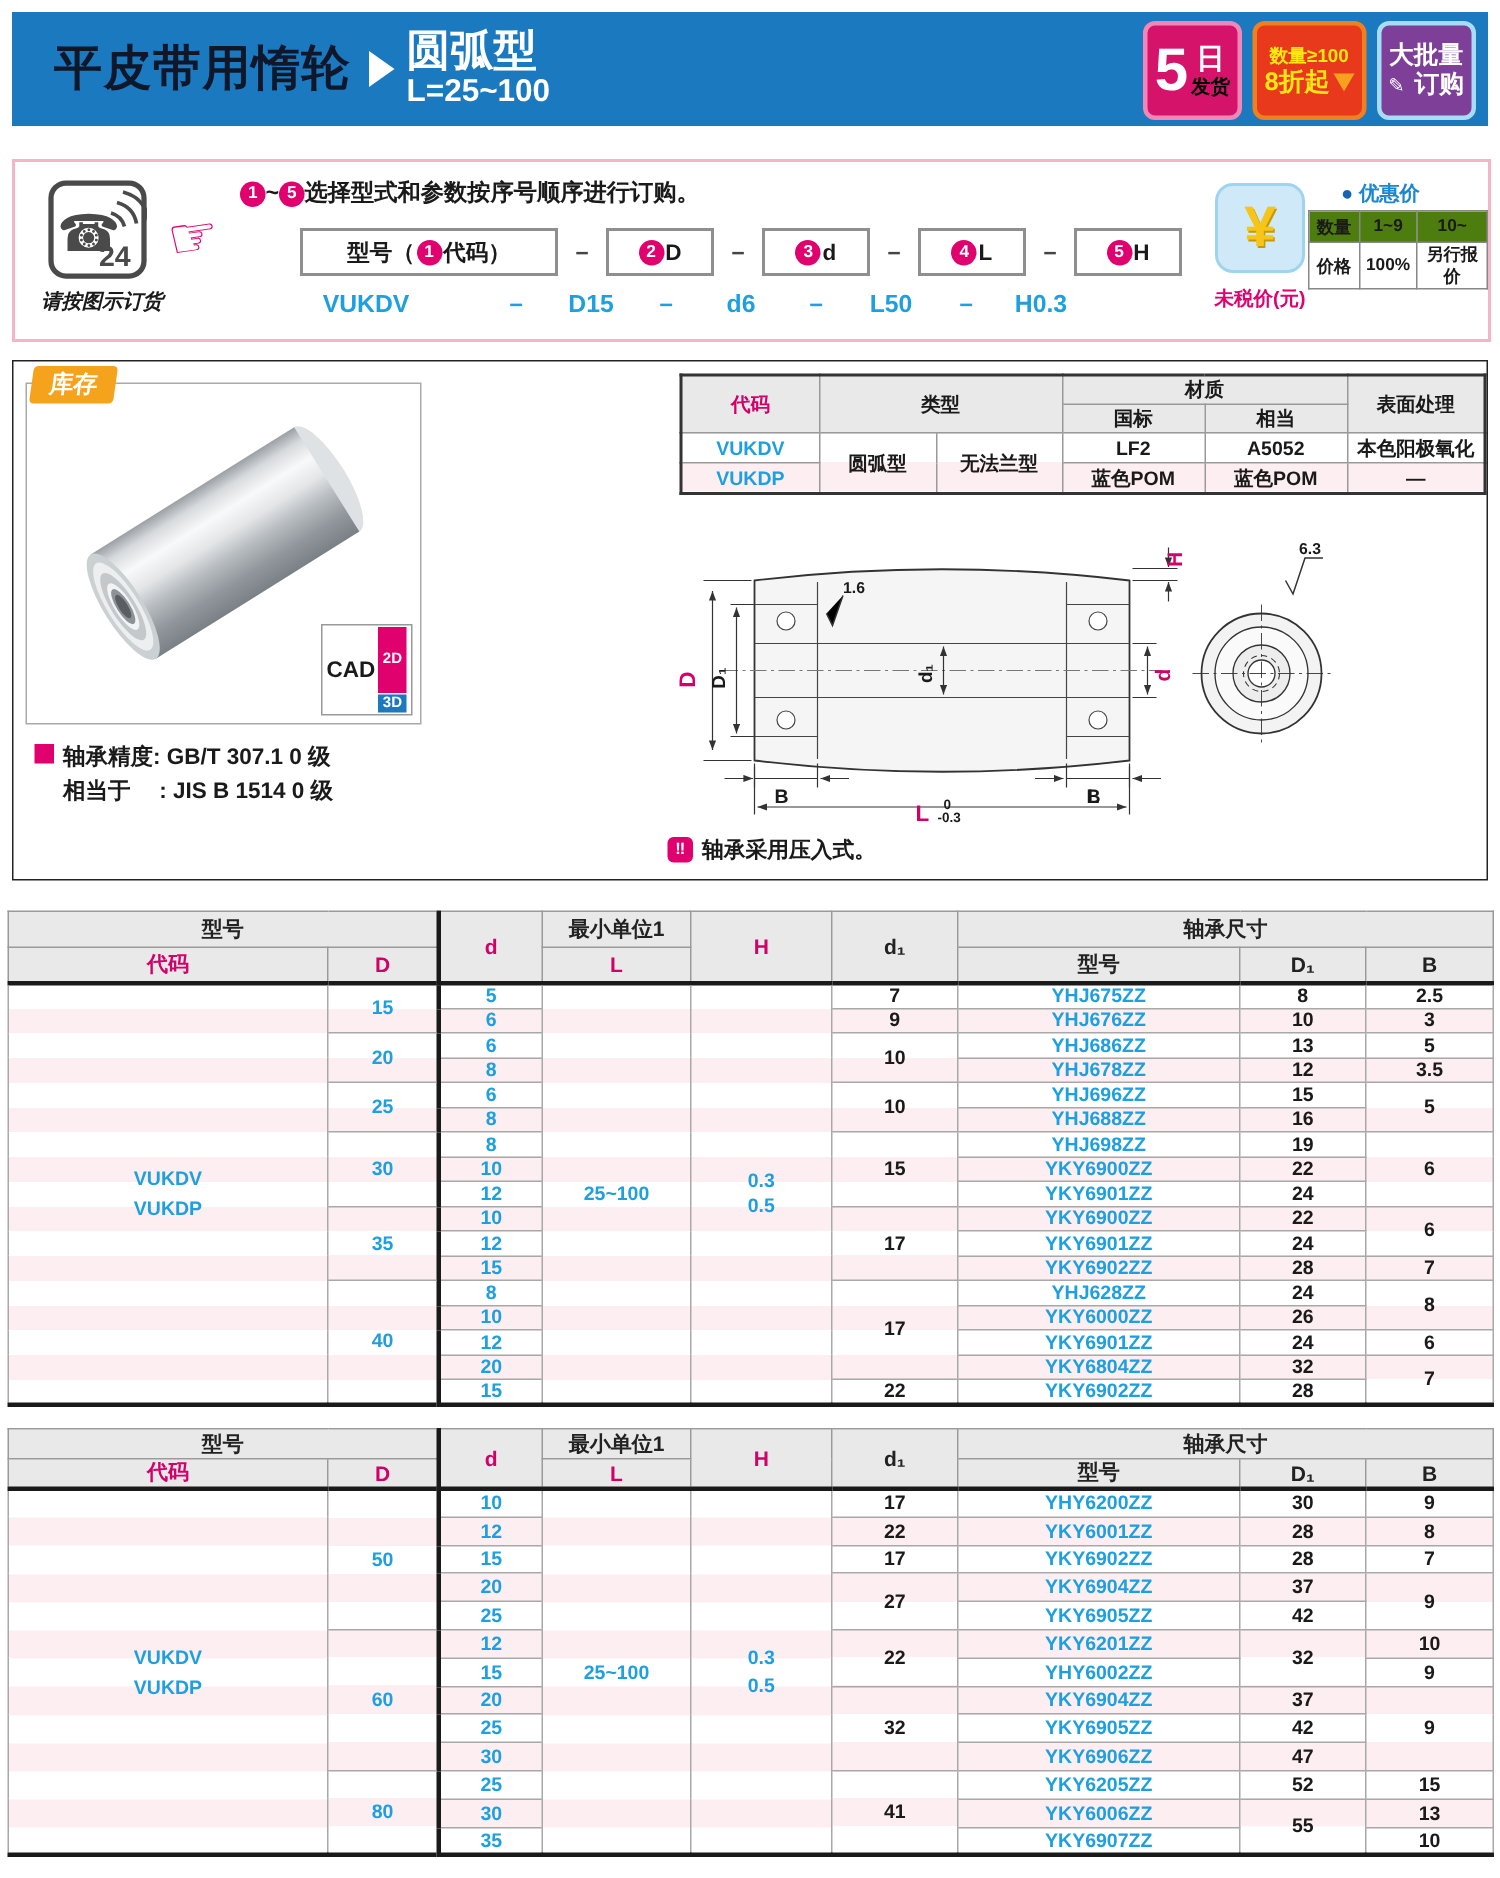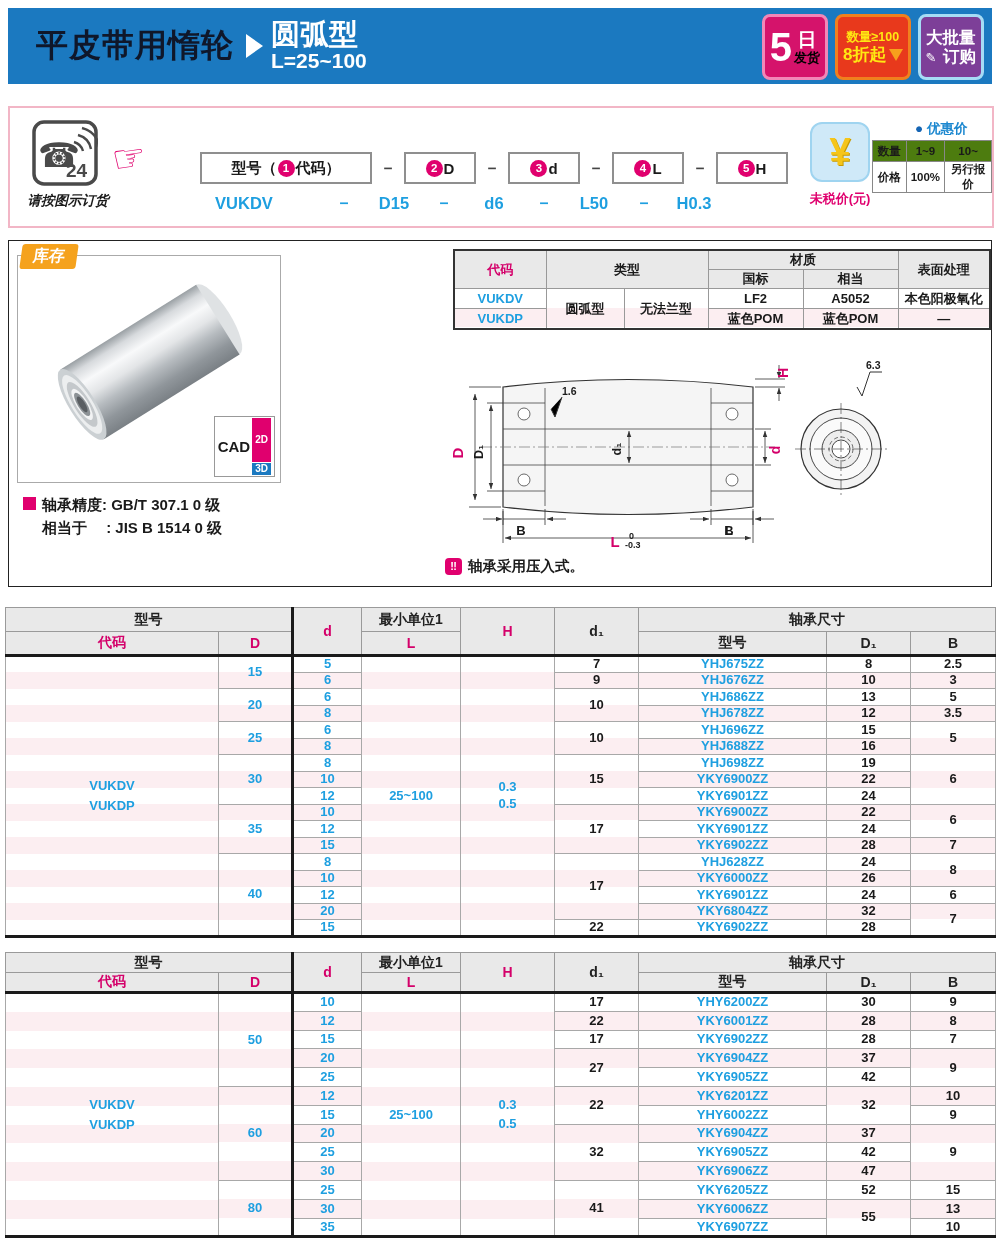--- a/index.html
+++ b/index.html
@@ -45,21 +45,21 @@
   .pndash{width:32px;text-align:center;font-size:16px;font-weight:bold;color:#444;}
   .exrow{position:absolute;left:150px;top:84px;display:flex;align-items:center;
          color:#1e9fe0;font-size:16.5px;font-weight:bold;}
   .exrow .c{text-align:center;}
   
   .yenbox{position:absolute;left:800px;top:14px;width:56px;height:56px;background:#cfe9f8;
           border:2px solid #9fd4f0;border-radius:12px;display:flex;align-items:center;justify-content:center;}
   .yen{font-size:38px;font-weight:bold;color:#f5c51a;text-shadow:1px 1px 0 #c89a00;}
   .yencap{position:absolute;left:782px;top:82px;width:96px;text-align:center;font-size:13px;
           font-weight:bold;color:#e0006e;}
-  .promo-t{position:absolute;left:905px;top:12px;font-size:13.5px;font-weight:bold;color:#1b87cf;}
+  .promo-t{position:absolute;left:884px;top:12px;font-size:13.5px;font-weight:bold;color:#1b87cf;}
   .promo-t .dot{color:#1565b4;}
   .ptable{position:absolute;left:862px;top:32px;border-collapse:collapse;}
   .ptable td{border:1px solid #888;font-size:11.5px;font-weight:bold;text-align:center;
              height:20px;padding:0 2px;}
   .ptable tr:first-child td{background:#4d7c0f;}
   
   .mainbox{position:absolute;left:8px;top:240px;width:982px;height:345px;border:1px solid #222;}
   .imgframe{position:absolute;left:8px;top:14px;width:262px;height:226px;border:1px solid #aaa;}
   .stock{position:absolute;left:12px;top:3px;background:#f5a21d;color:#fff;font-size:16px;
          font-weight:bold;padding:2px 12px;transform:skewX(-8deg);border-radius:3px;z-index:2;}
@@ -141,20 +141,23 @@
         <g stroke="#4a4a4a" stroke-width="2.5" fill="none">
           <path d="M42,22 q7,2 9,9"></path>
             <path d="M46,15 q11,3 13,14"></path>
             <path d="M50,8 q15,4 17,19"></path>
         </g>
       </svg>
     </div>
     <div class="phone-cap">请按图示订货</div>
     <div class="hand">☞</div>
 
+    <div class="instr">
+      <span class="cnum">1</span><span>~</span><span class="cnum">5</span><span>选择型式和参数按序号顺序进行订购。</span>
+    </div>
 
     <div class="pnrow">
       <div class="pnbox w-big">
         <span>型号（</span>
           <span class="cnum">1</span>
           <span>代码）</span>
       </div>
       <div class="pndash">－</div>
       <div class="pnbox w-sm">
           <span class="cnum">2</span>

